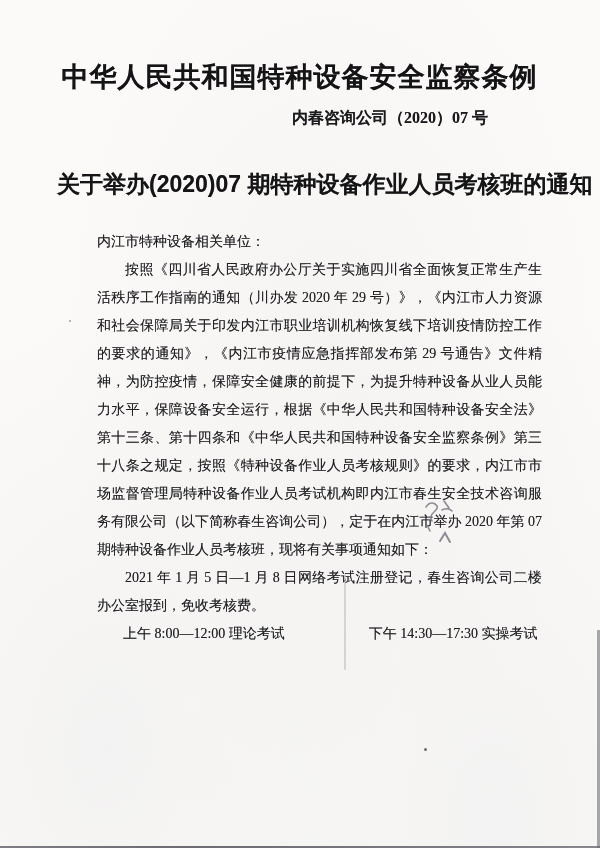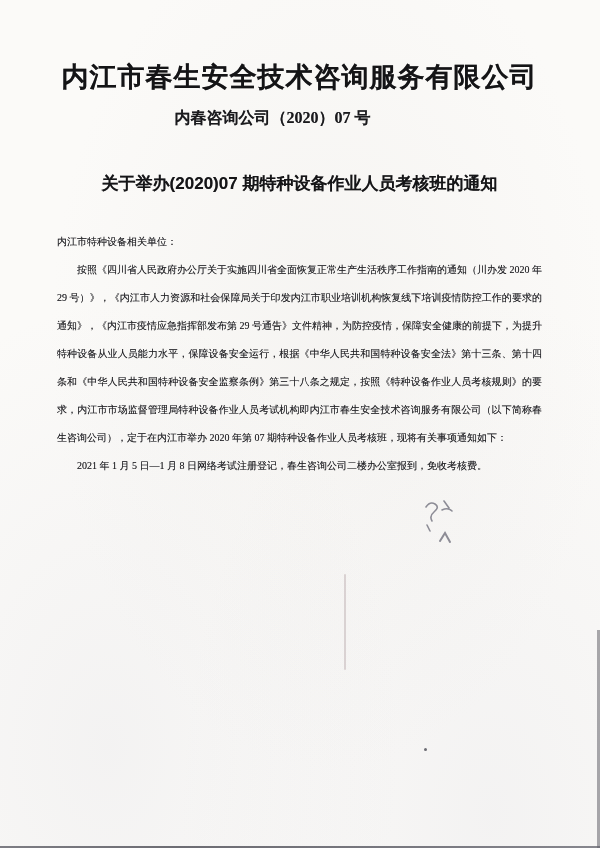--- a/index.html
+++ b/index.html
@@ -31,44 +31,45 @@
     letter-spacing:1px;
     line-height:34px;
     color:#141416;
     text-shadow:0 0 0.5px rgba(20,20,25,.6);
     white-space:nowrap;
   }
   .doc-number{
     margin-top:13px;
     font-size:16px;
     font-weight:bold;
-    text-align:center;
+    text-align:right;
     padding-right:54px;
     line-height:22px;
     color:#1a1a1d;
     text-shadow:0 0 0.4px rgba(20,20,25,.5);
   }
   .notice-title{
     margin-top:42px;
     font-family:"Liberation Sans","DejaVu Sans",sans-serif;
-    font-size:17px;
+    font-size:23px;
     font-weight:bold;
     text-align:center;
     line-height:26px;
     color:#151517;
     text-shadow:0 0 0.4px rgba(20,20,25,.55);
     white-space:nowrap;
   }
   .body-text{
     margin-top:31px;
-    font-size:10px;
+    font-size:14px;
     line-height:28px;
     text-align:justify;
     color:#202024;
     text-shadow:0 0 0.4px rgba(25,25,30,.45);
+    margin-left:40px;
   }
   .body-text p{margin:0;}
   .indent{text-indent:2em;}
   .sec-heading{
     font-family:"Liberation Sans","DejaVu Sans",sans-serif;
     font-weight:bold;
     text-indent:1.7em;
     color:#141417;
     margin-top:2px;
   }
@@ -99,37 +100,41 @@
     position:absolute;left:418px;top:495px;width:62px;height:62px;
     opacity:.8;
   }
 </style>
 </head>
 <body>
 
 <div class="sheet">
   <div class="page">
 
-    <div class="company-title">内江市春生安全技术咨询服务有限公司</div>
+    <div class="company-title">中华人民共和国特种设备安全监察条例</div>
 
     <div class="doc-number">内春咨询公司（2020）07 号</div>
 
     <div class="notice-title">关于举办(2020)07 期特种设备作业人员考核班的通知</div>
 
     <div class="body-text">
       <p>内江市特种设备相关单位：</p>
 
       <p class="indent">按照《四川省人民政府办公厅关于实施四川省全面恢复正常生产生活秩序工作指南的通知（川办发 2020 年 29 号）》，《内江市人力资源和社会保障局关于印发内江市职业培训机构恢复线下培训疫情防控工作的要求的通知》，《内江市疫情应急指挥部发布第 29 号通告》文件精神，为防控疫情，保障安全健康的前提下，为提升特种设备从业人员能力水平，保障设备安全运行，根据《中华人民共和国特种设备安全法》第十三条、第十四条和《中华人民共和国特种设备安全监察条例》第三十八条之规定，按照《特种设备作业人员考核规则》的要求，内江市市场监督管理局特种设备作业人员考试机构即内江市春生安全技术咨询服务有限公司（以下简称春生咨询公司），定于在内江市举办 2020 年第 07 期特种设备作业人员考核班，现将有关事项通知如下：</p>
 
 
 
 
       <p class="indent">2021 年 1 月 5 日—1 月 8 日网络考试注册登记，春生咨询公司二楼办公室报到，免收考核费。</p>
 
 
+      <div class="exam-row">
+        <span>上午 8:00—12:00 理论考试</span>
+        <span>下午 14:30—17:30 实操考试</span>
+      </div>
     </div>
 
   </div>
 
   <svg class="handwriting" viewBox="0 0 62 62">
     <g fill="none" stroke="#73737f" stroke-width="1.6" stroke-linecap="round">
       <path d="M8,12 q4,-6 9,-3 q5,3 -1,8 q-5,4 -2,9"></path>
       <path d="M26,6 l5,7 m-7,2 q6,-3 10,1"></path>
       <path d="M9,30 l3,6"></path>
       <path d="M22,46 l5,-8 l5,9" stroke-width="2"></path>

